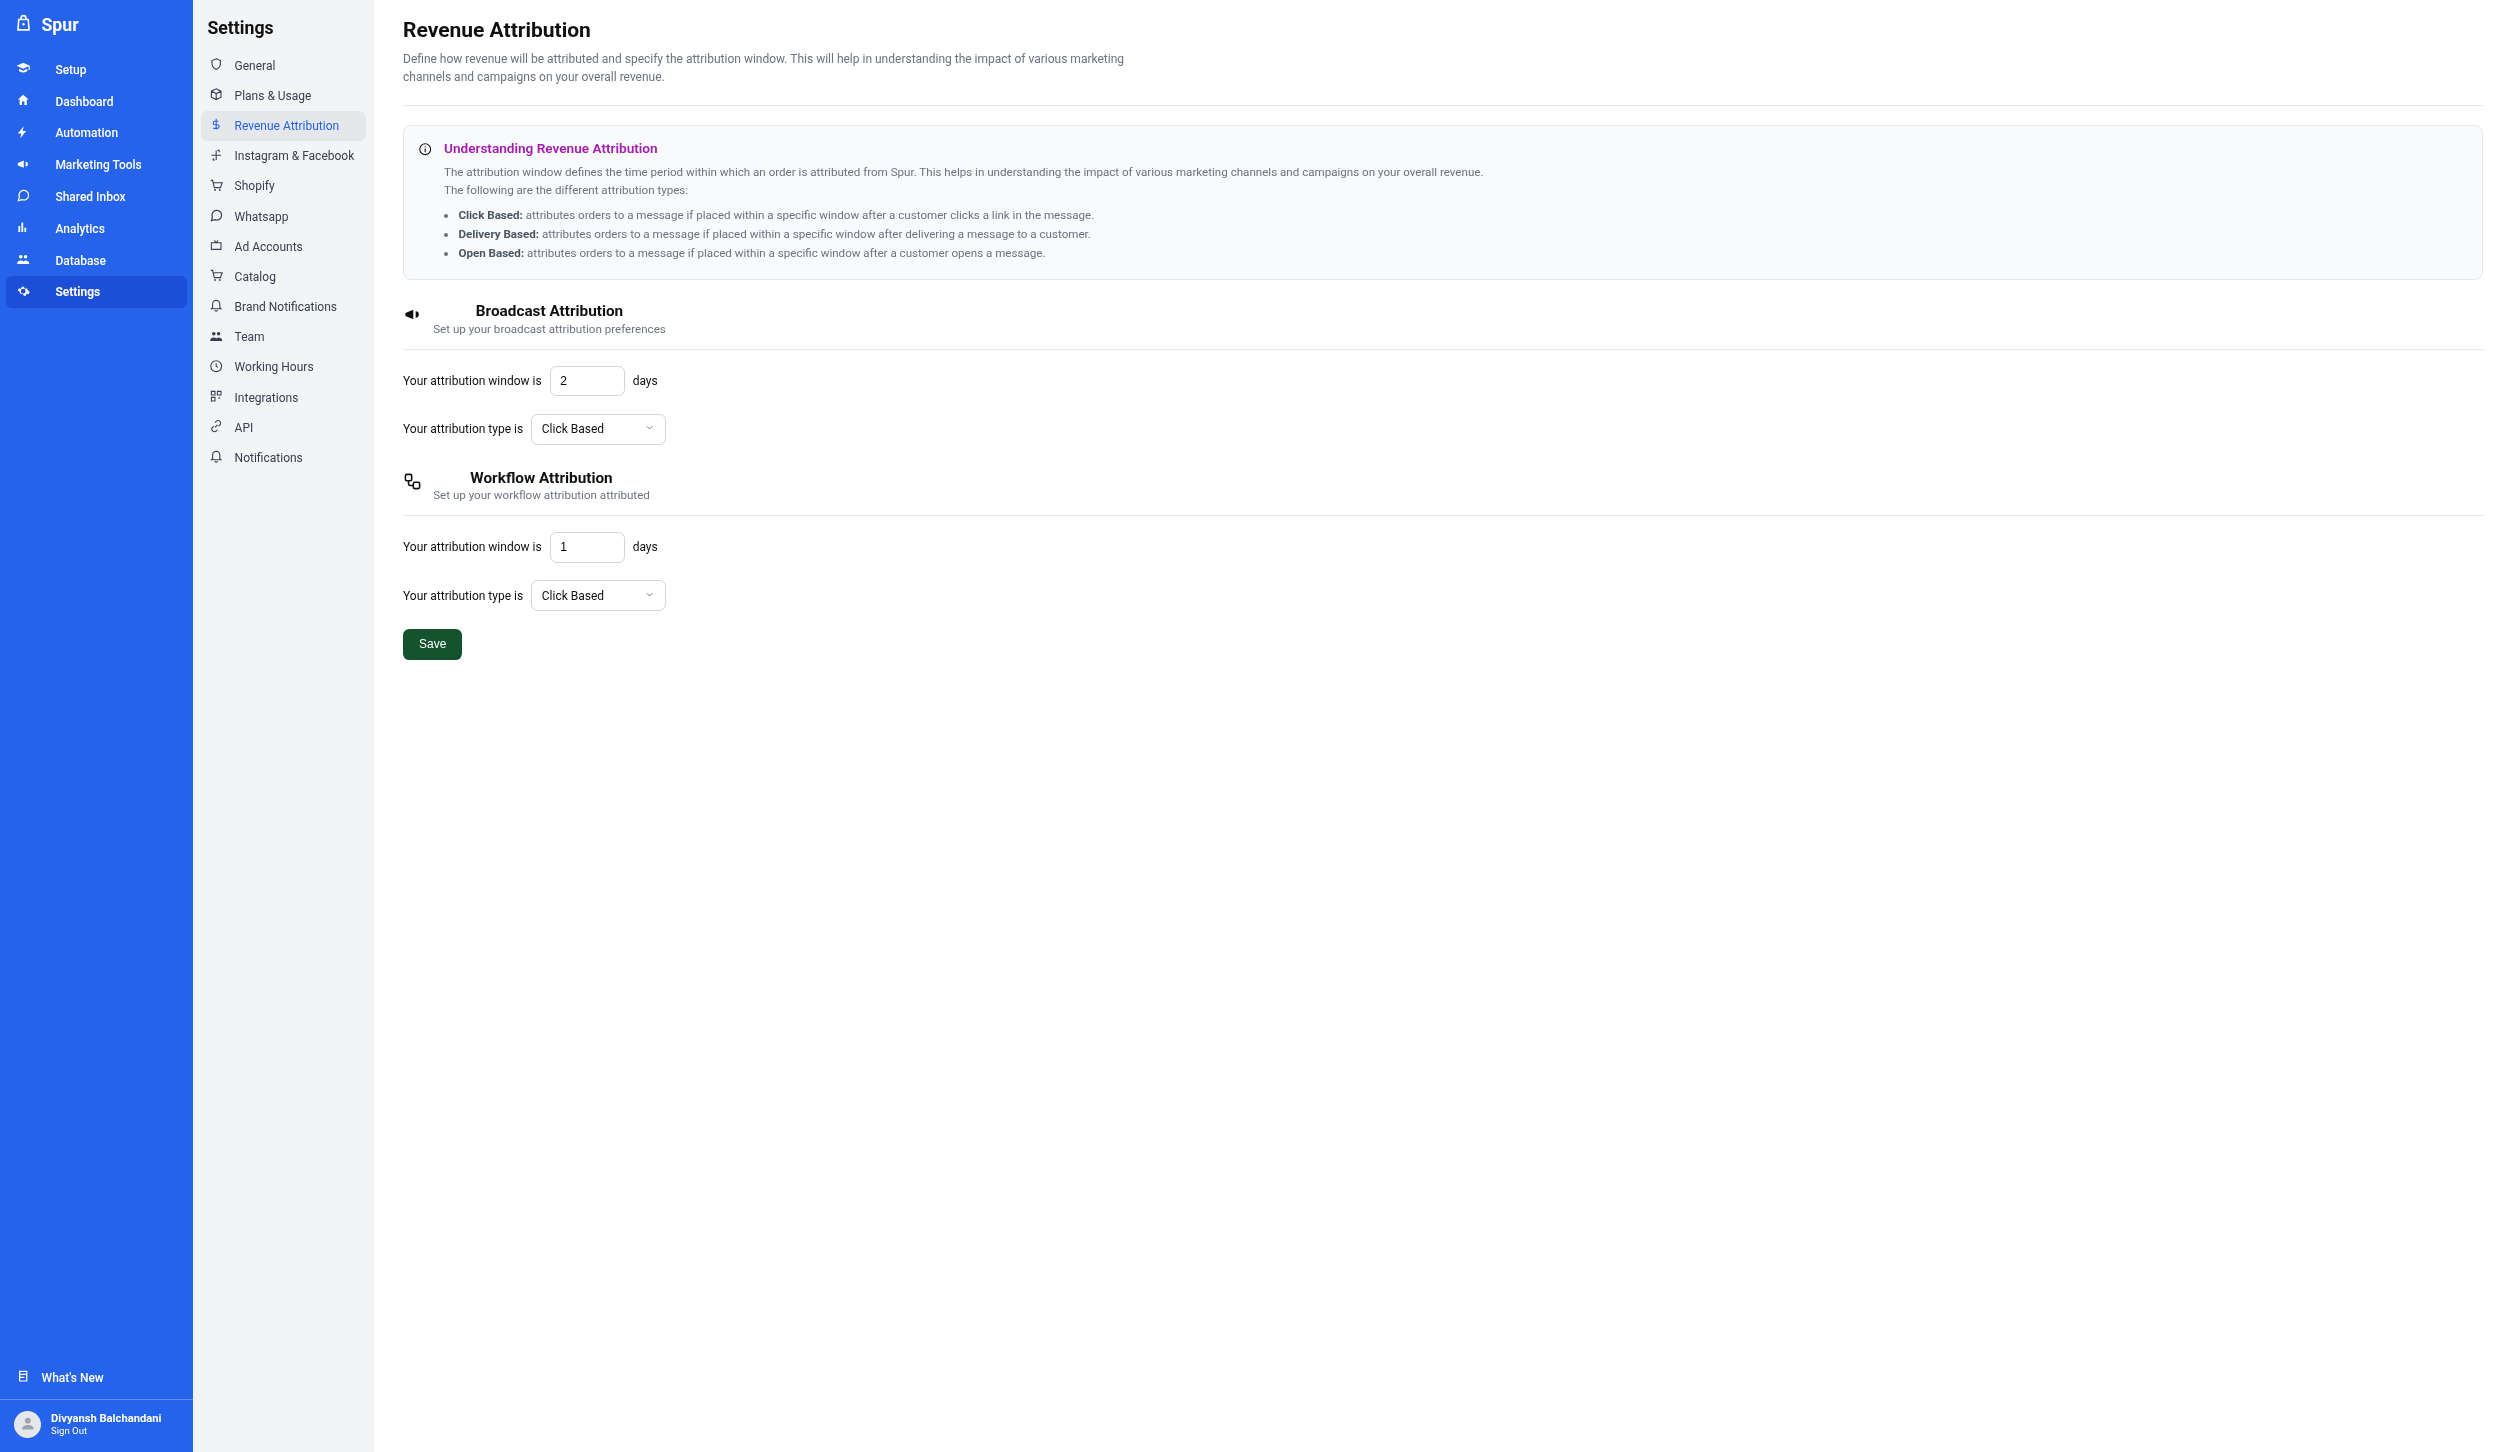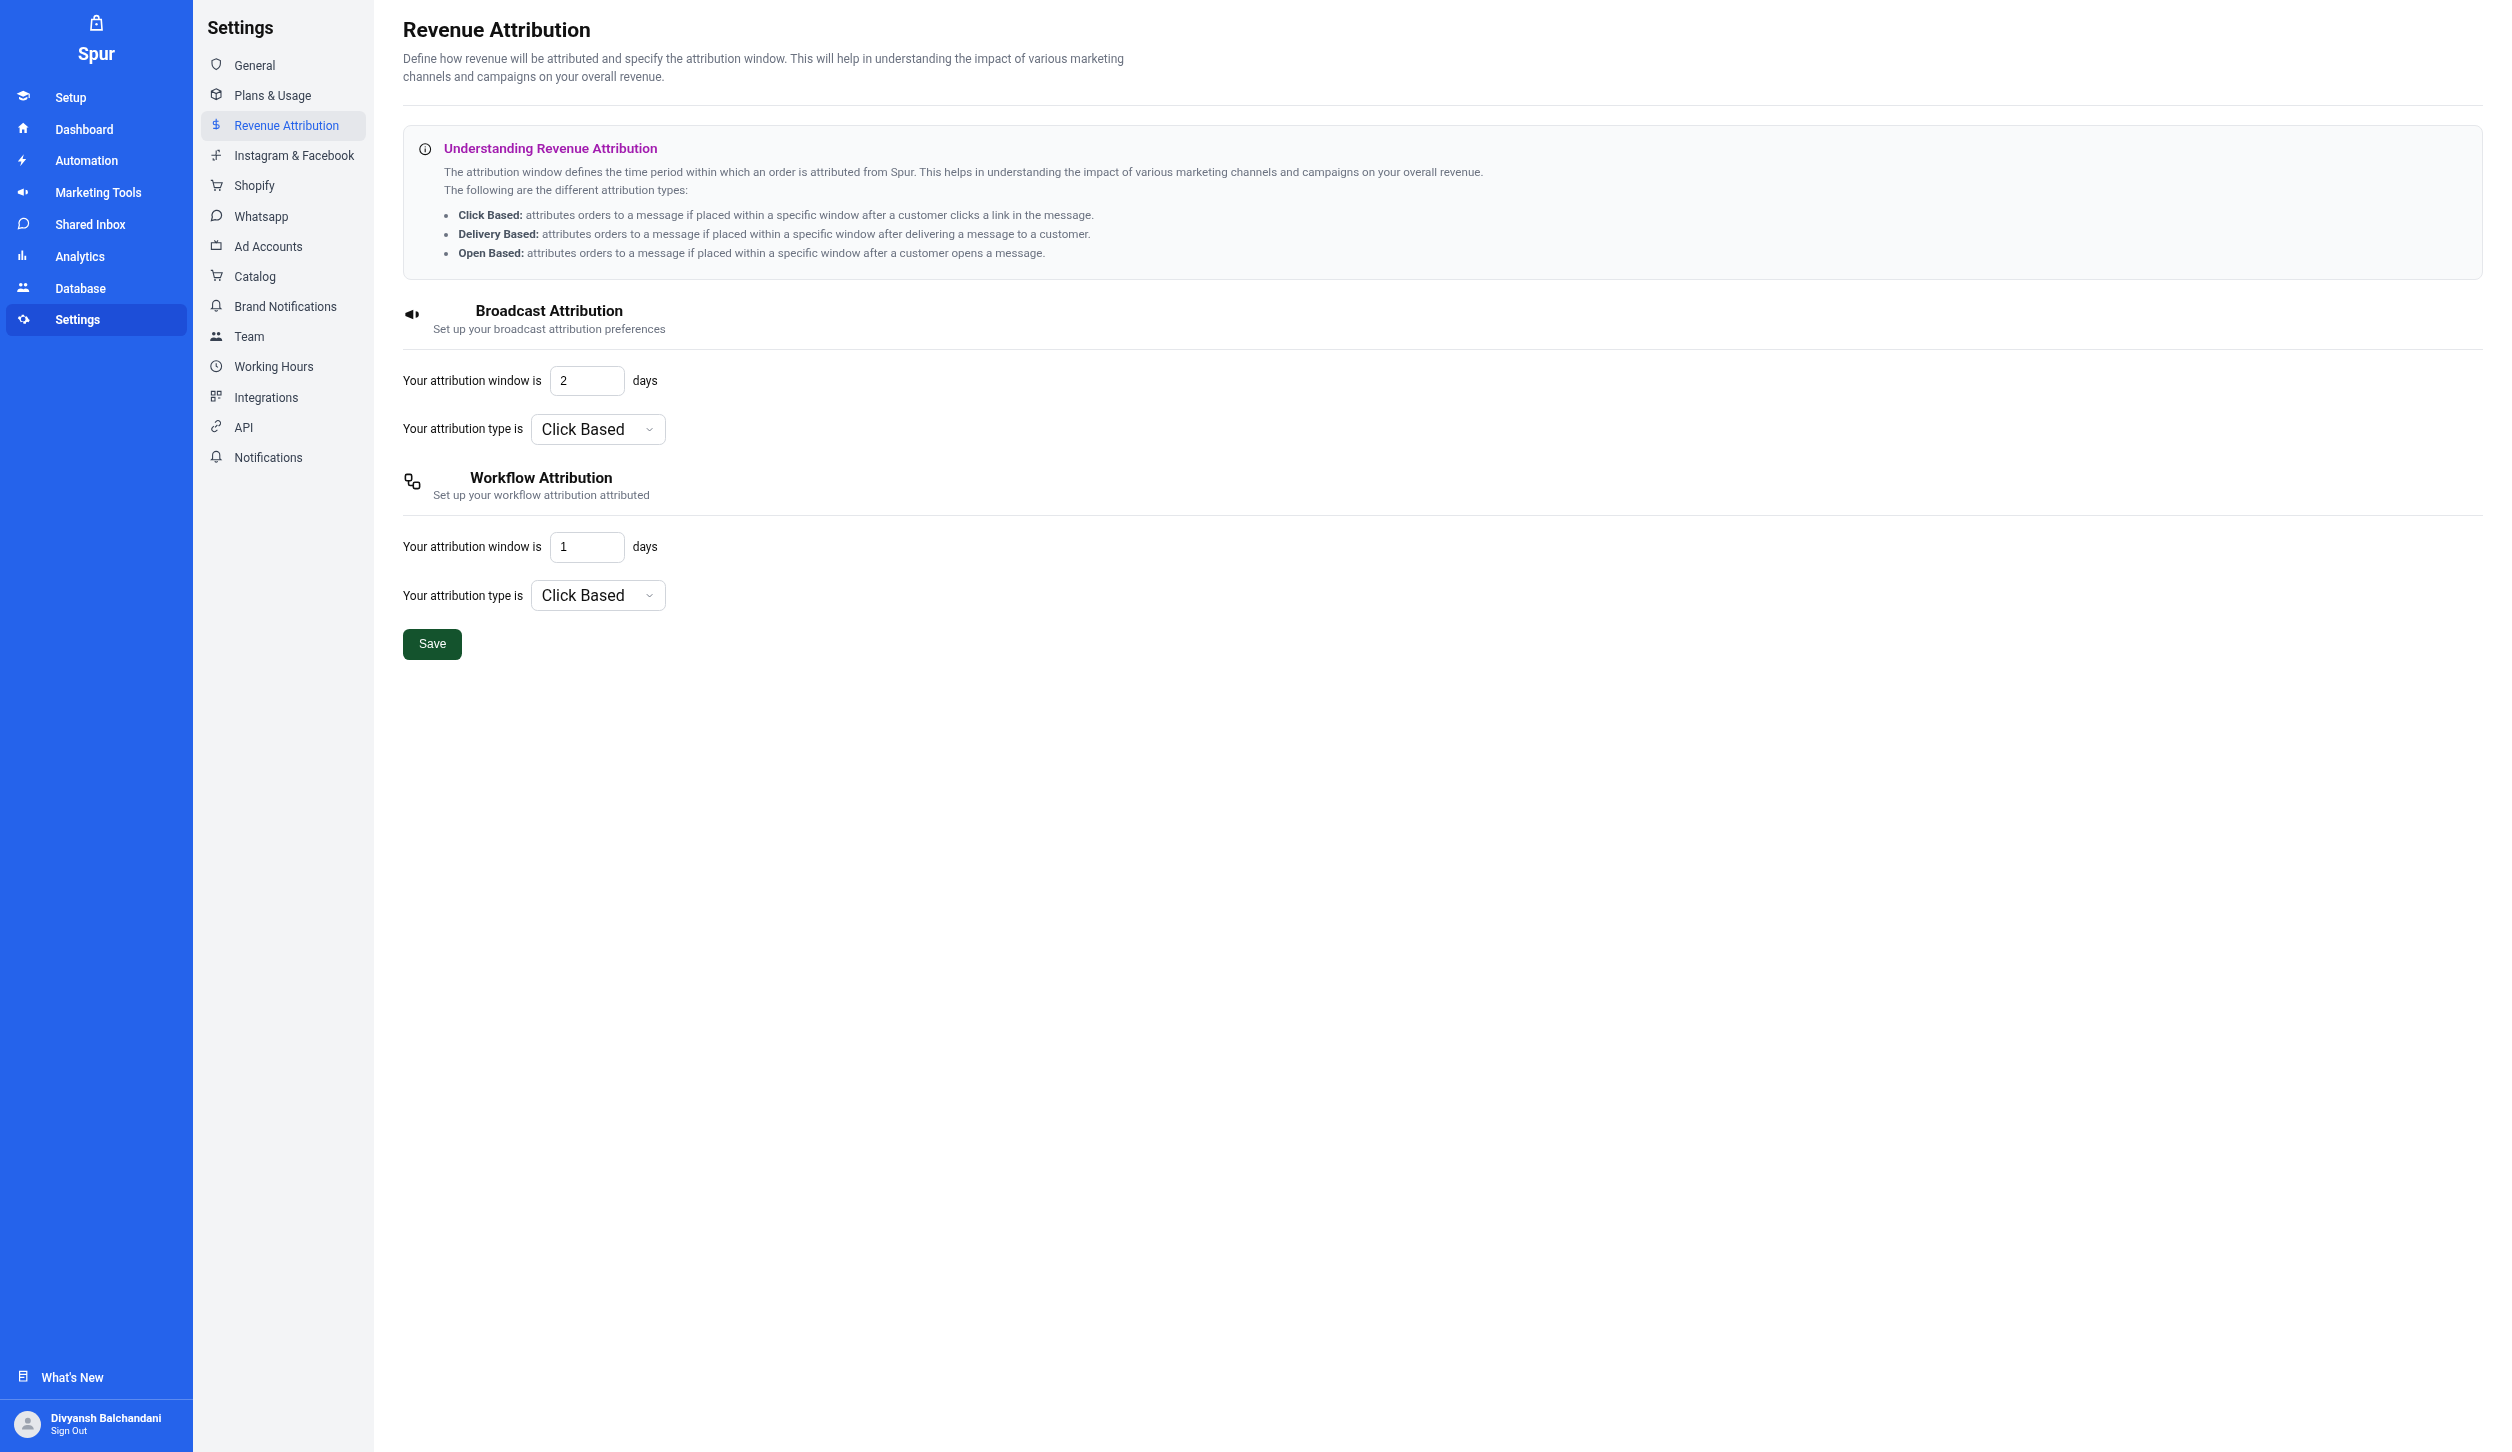--- a/index.html
+++ b/index.html
@@ -1,21 +1,21 @@
 <!DOCTYPE html>
 <html style="font-size:13px"><head>
 <meta charset="utf-8">
 <style>
 * { margin: 0; padding: 0; box-sizing: border-box; }
 body { font-family: -apple-system, BlinkMacSystemFont, "Segoe UI", Roboto, Helvetica, Arial, sans-serif; background: #fff; color: #111; font-size: 11.2px; }
 .app { display: flex; width: 100%; height: 100vh; min-height: 670px; }
 
 
 .sidebar { width: 193px; background: #2563eb; color: #fff; display: flex; flex-direction: column; }
-.logo { display: flex; align-items: center; gap: 8px; padding: 14.4px 14.4px 17.7px; flex-direction: column; }
+.logo { display: flex; align-items: center; gap: 8px; padding: 14.4px 14.4px 17.7px; }
 .logo svg { width: 19px; height: 19px; }
 .logo-text { font-size: 17.7px; font-weight: 700; }
 .nav { list-style: none; padding: 0 6.4px; flex: 1; }
 .nav-item { display: flex; align-items: center; gap: 25px; padding: 7.2px 9.6px; border-radius: 6.4px; cursor: pointer; font-size: 12px; font-weight: 500; }
 .nav-item.active { background: #1d4ed8; font-weight: 700; }
 .nav-item svg { width: 14.4px; height: 14.4px; flex-shrink: 0; }
 .sidebar-bottom { padding: 6.4px; }
 .whatsnew { display: flex; align-items: center; gap: 11.2px; padding: 7.2px 9.6px; cursor: pointer; font-size: 12px; font-weight: 500; }
 .whatsnew svg { width: 14.4px; height: 14.4px; }
 .divider-h { height: 0.8px; background: rgba(255,255,255,0.25); margin: 4.8px -6.4px 6.4px; }
@@ -48,21 +48,21 @@
 .info-body li { margin: 4.8px 0; font-size: 11.6px; }
 .info-body li b { color: #4b5563; font-weight: 700; }
 .section { margin-bottom: 8px; }
 .section-head { display: flex; align-items: flex-start; gap: 11.2px; margin-bottom: 4.8px; }
 .section-head svg { width: 19px; height: 19px; margin-top: 3.2px; flex-shrink: 0; }
 .section-title { font-size: 15.3px; font-weight: 700; text-align: center; }
 .section-sub { color: #6b7280; font-size: 11.6px; margin-top: 1.6px; }
 .hr-thin { border: none; border-top: 0.8px solid #e5e7eb; margin: 13px 0 16px; }
 .field-row { display: flex; align-items: center; gap: 8px; margin-bottom: 17.7px; font-size: 12px; color: #111; }
 .num-input { width: 75px; height: 30.5px; border: 0.8px solid #d1d5db; border-radius: 6.4px; padding: 0 9.6px; font-size: 12px; }
-.select { position: relative; width: 135px; height: 30.5px; border: 0.8px solid #d1d5db; border-radius: 6.4px; padding: 0 9.6px; font-size: 16px; display: flex; align-items: center; justify-content: space-between; cursor: pointer; background: #fff; }
+.select { position: relative; width: 135px; height: 30.5px; border: 0.8px solid #d1d5db; border-radius: 6.4px; padding: 0 9.6px; font-size: 12px; display: flex; align-items: center; justify-content: space-between; cursor: pointer; background: #fff; }
 .select svg { width: 11.2px; height: 11.2px; color: #6b7280; }
 .save-btn { background: #14532d; color: #fff; border: none; border-radius: 6.4px; padding: 8.8px 16px; font-size: 12px; font-weight: 500; cursor: pointer; }
 </style>
 </head>
 <body>
 
 <svg width="0" height="0" style="position:absolute">
 <defs>
 <symbol id="i-home" viewBox="0 0 24 24">
         <path fill="currentColor" d="M12 3l9 8h-3v9h-4v-6h-4v6H6v-9H3z"></path>

